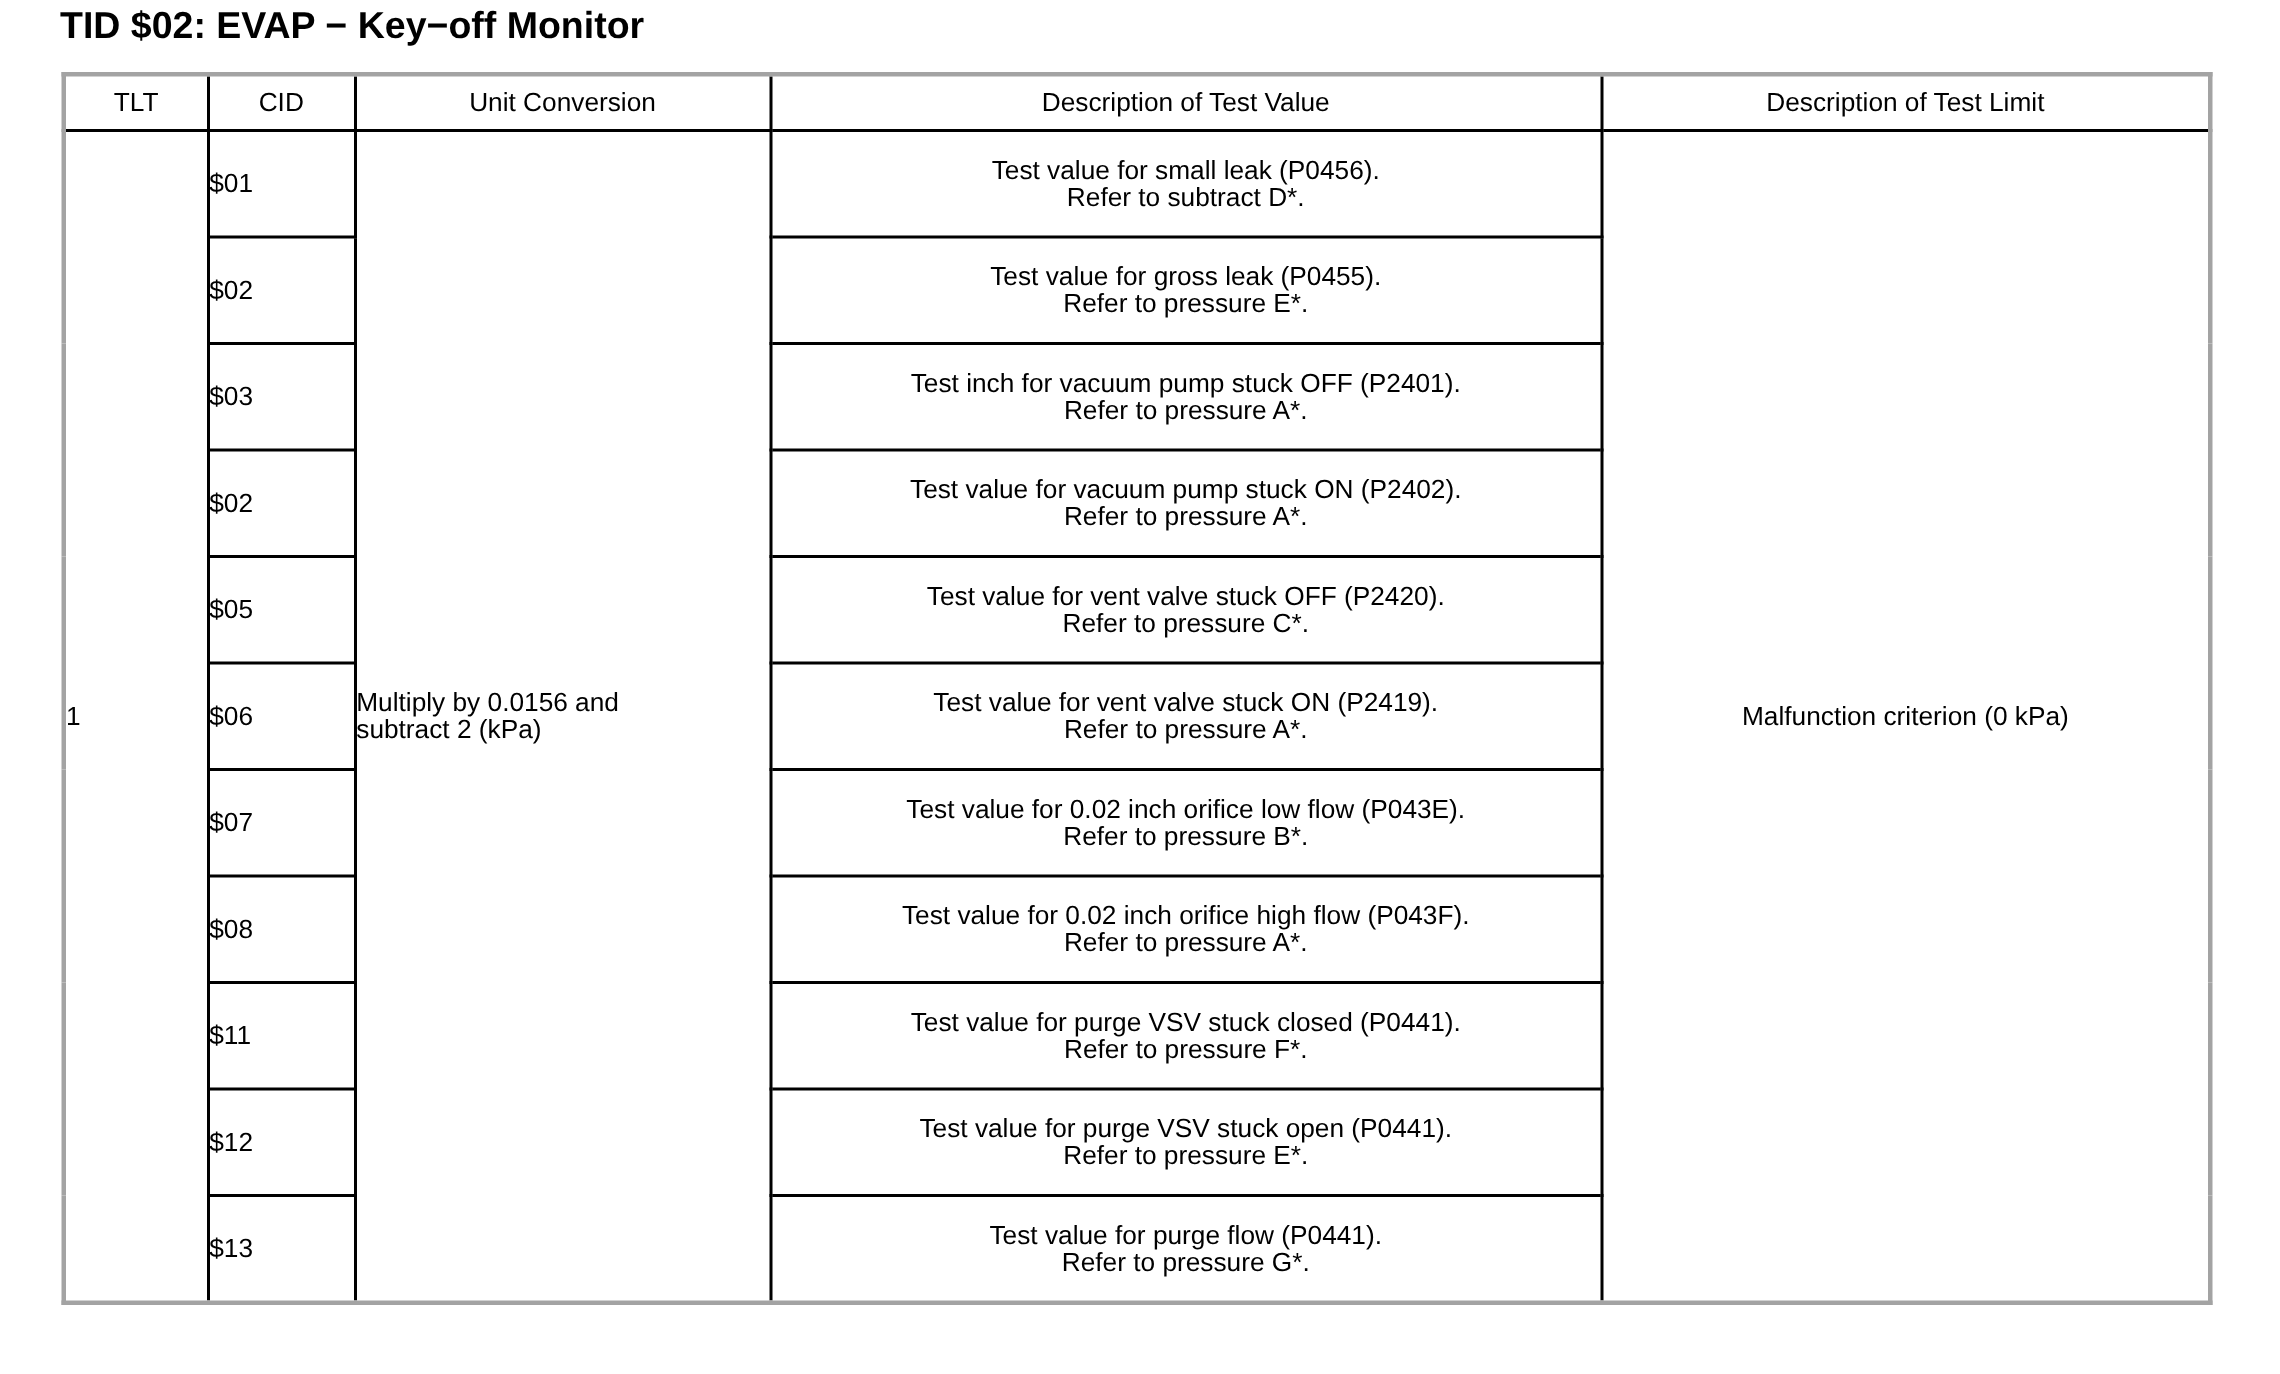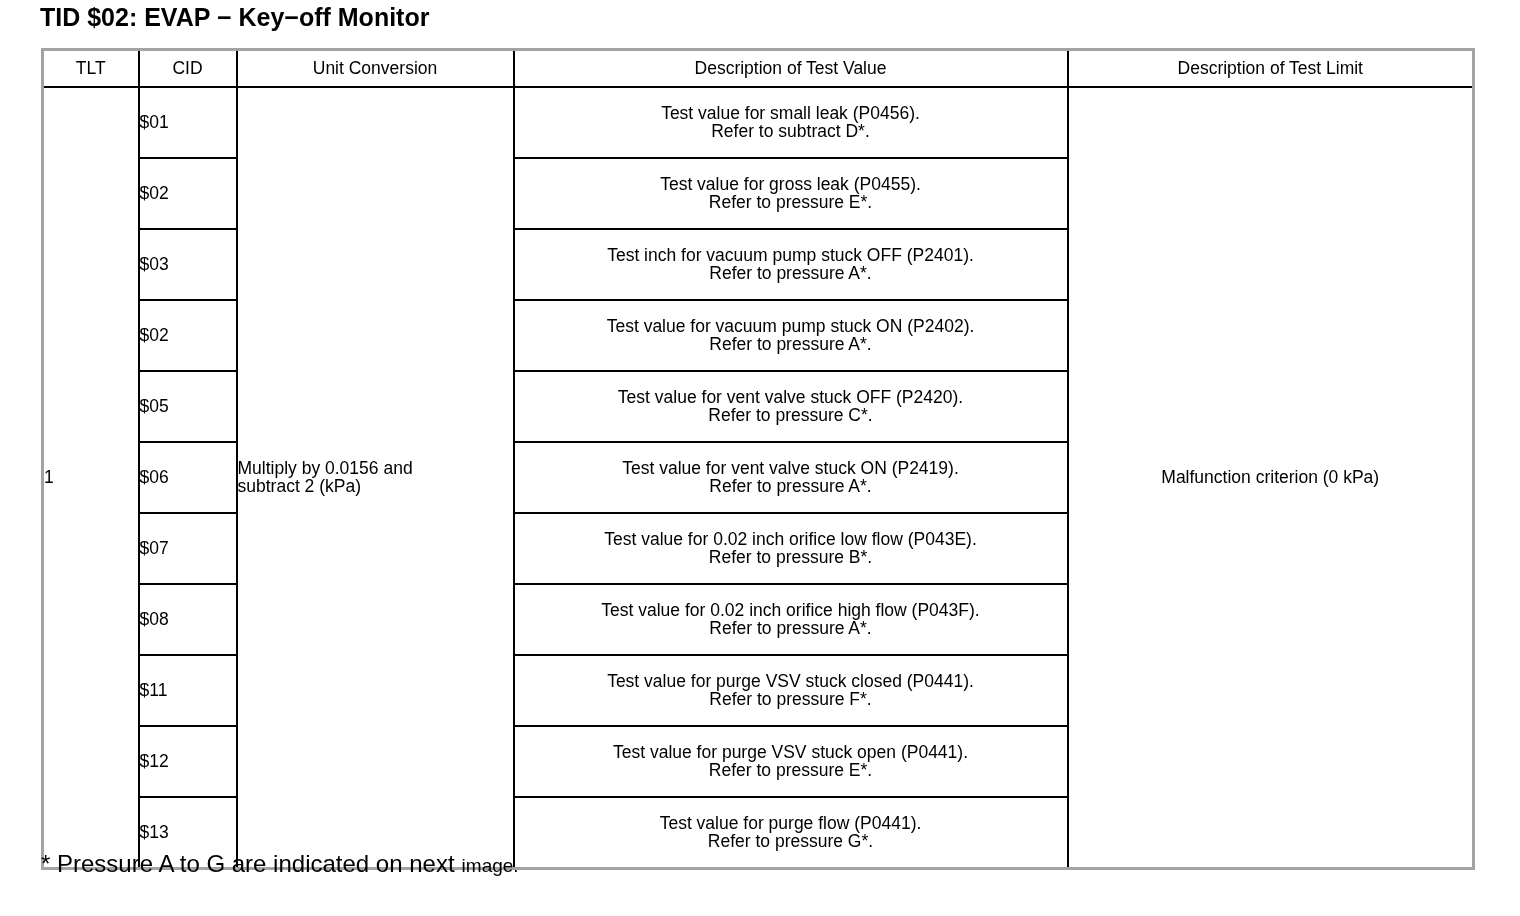--- a/index.html
+++ b/index.html
@@ -224,17 +224,14 @@
             <td class="cell-cid">$13</td>
             <td class="cell-desc">
               <span class="desc-line">Test value for purge flow (P0441).</span>
               <span class="desc-line">Refer to pressure G*.</span>
             </td>
           </tr>
         </tbody>
     </table>
   </div>
 
-  <div class="footnote">
-    <span class="fn-main">* Pressure A to G are indicated on next</span><span class="fn-small">image.</span>
-  </div>
 
 </div>
 
 </body></html>

